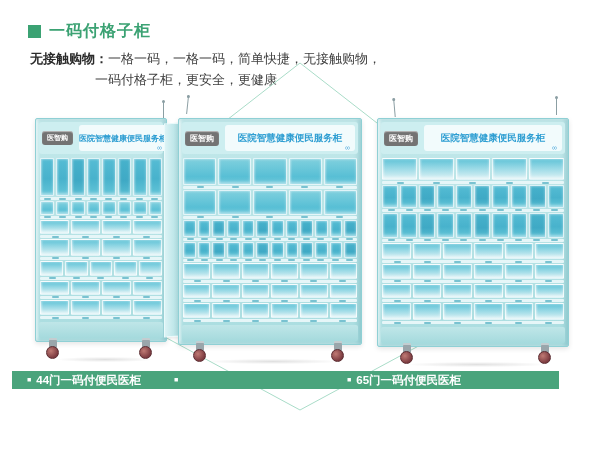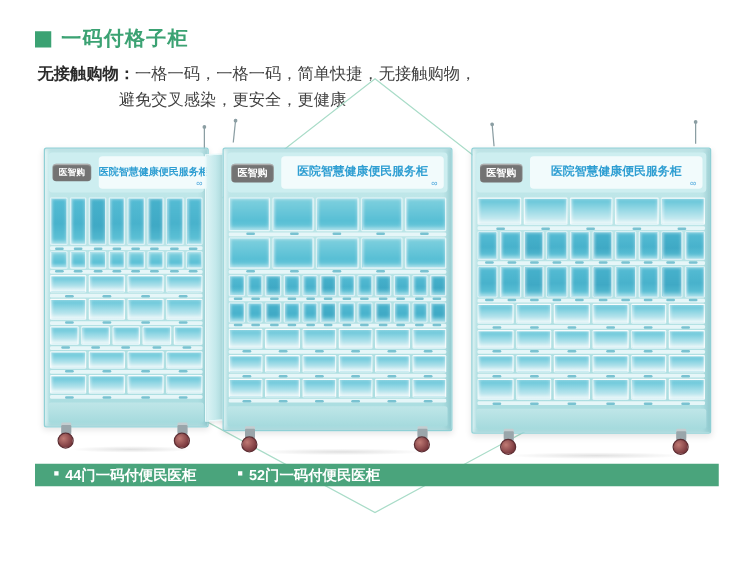--- a/index.html
+++ b/index.html
@@ -65,39 +65,39 @@
   .wheel{position:absolute;width:13px;height:19px;z-index:1;}
   .fork{width:8px;height:8px;margin:0 auto;background:#9aa6ab;border-radius:1px;
         box-shadow:0 -2px 0 #c4cdd0;}
   .tyre{width:11px;height:11px;margin:-2px auto 0;border-radius:50%;
         background:radial-gradient(circle at 35% 35%,#c07a74,#7c3b40 70%);
         border:1px solid #5c2d32;}
   .ground-shadow{position:absolute;height:7px;z-index:0;
         background:radial-gradient(ellipse closest-side,rgba(0,0,0,.12),rgba(0,0,0,0) 75%);}
 
   
-  .label-bar{position:absolute;left:28px;top:371px;width:547px;height:18px;
+  .label-bar{position:absolute;left:12px;top:371px;width:547px;height:18px;
              background:#4aa47c;z-index:2;}
   .plabel{position:absolute;top:0;height:18px;display:flex;align-items:center;gap:5px;
           color:#ffffff;font-size:11.5px;font-weight:bold;white-space:nowrap;}
   .plabel .bullet{font-size:7px;line-height:18px;}
   .plabel-0{left:15px;} .plabel-1{left:162px;} .plabel-2{left:335px;}
 </style>
 </head>
 <body>
 
 <div class="page">
 
   <div class="title-row">
     <span class="title-sq"></span>
     <span class="page-title">一码付格子柜</span>
   </div>
   <div class="features">
     <div><b>无接触购物：</b><span>一格一码，一格一码，简单快捷，无接触购物，</span></div>
-    <div class="feat-line2">避免交叉感染，更安全，更健康</div>
+    <div class="feat-line2">一码付格子柜，更安全，更健康</div>
   </div>
 
   <svg class="deco" width="600" height="450">
     <polygon points="300,63 563,268 300,410 37,268" fill="none" stroke="#a9dcc8" stroke-width="1"></polygon>
   </svg>
 
   <div class="antenna" style="left:163px;top:102px;"></div>
   <div class="antenna" style="left:187px;top:97px;transform:rotate(6deg);"></div>
   <div class="antenna" style="left:394px;top:100px;transform:rotate(-5deg);"></div>
   <div class="antenna" style="left:556px;top:98px;"></div>
@@ -530,17 +530,20 @@
       </div>
   </div>
 
   <div class="label-bar">
     <span class="plabel plabel-0">
       <span class="bullet">■</span>
       <span>44门一码付便民医柜</span>
     </span>
     <span class="plabel plabel-1">
       <span class="bullet">■</span>
-      <span>52门一码付便民医柜</span>
+    </span>
+    <span class="plabel plabel-2">
+      <span class="bullet">■</span>
+      <span>65门一码付便民医柜</span>
     </span>
   </div>
 
 </div>
 
 </body></html>

